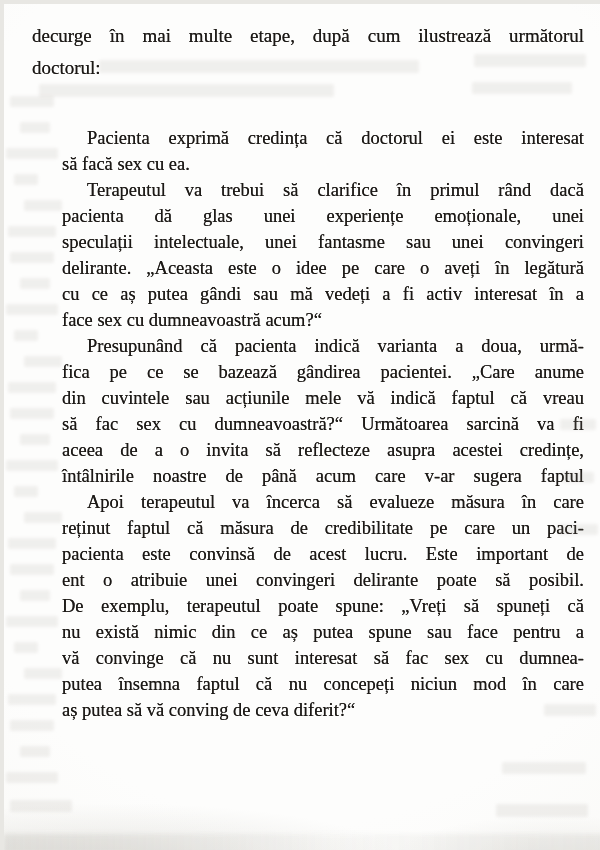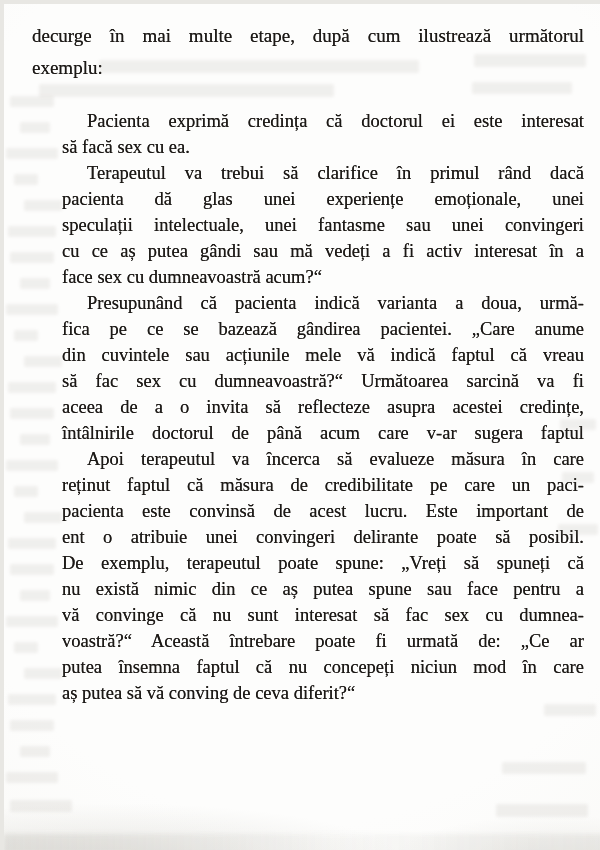--- a/index.html
+++ b/index.html
@@ -35,21 +35,21 @@
     position: absolute;
     left: 28px;
     top: 16px;
     width: 552px;
     font-size: 19px;
     line-height: 32px;
   }
   .example-block {
     position: absolute;
     left: 58px;
-    top: 104px;
+    top: 121px;
     width: 522px;
     font-size: 18.5px;
     line-height: 26px;
   }
 
   
   .bleed {
     position: absolute;
     background: #9b968c;
     opacity: .13;
@@ -67,45 +67,45 @@
     pointer-events: none;
   }
 </style>
 </head>
 <body>
 
 <div class="page">
 
   <div class="intro">
       <div class="line">decurge în mai multe etape, după cum ilustrează următorul</div>
-      <div class="line para-end">exemplu:</div>
+      <div class="line para-end">doctorul:</div>
     </div>
 
   <div class="example-block">
       <div class="line indent">Pacienta exprimă credința că doctorul ei este interesat</div>
       <div class="line para-end">să facă sex cu ea.</div>
       <div class="line indent">Terapeutul va trebui să clarifice în primul rând dacă</div>
       <div class="line">pacienta dă glas unei experiențe emoționale, unei</div>
       <div class="line">speculații intelectuale, unei fantasme sau unei convingeri</div>
+      <div class="line">delirante. „Aceasta este o idee pe care o aveți în legătură</div>
       <div class="line">cu ce aș putea gândi sau mă vedeți a fi activ interesat în a</div>
       <div class="line para-end">face sex cu dumneavoastră acum?“</div>
       <div class="line indent">Presupunând că pacienta indică varianta a doua, urmă-</div>
       <div class="line">fica pe ce se bazează gândirea pacientei. „Care anume</div>
       <div class="line">din cuvintele sau acțiunile mele vă indică faptul că vreau</div>
       <div class="line">să fac sex cu dumneavoastră?“ Următoarea sarcină va fi</div>
       <div class="line">aceea de a o invita să reflecteze asupra acestei credințe,</div>
-      <div class="line">întâlnirile doctorul de până acum care v-ar sugera faptul</div>
+      <div class="line">întâlnirile noastre de până acum care v-ar sugera faptul</div>
       <div class="line indent">Apoi terapeutul va încerca să evalueze măsura în care</div>
       <div class="line">reținut faptul că măsura de credibilitate pe care un paci-</div>
       <div class="line">pacienta este convinsă de acest lucru. Este important de</div>
       <div class="line">ent o atribuie unei convingeri delirante poate să posibil.</div>
       <div class="line">De exemplu, terapeutul poate spune: „Vreți să spuneți că</div>
       <div class="line">nu există nimic din ce aș putea spune sau face pentru a</div>
       <div class="line">vă convinge că nu sunt interesat să fac sex cu dumnea-</div>
-      <div class="line">voastră?“ Această întrebare poate fi urmată de: „Ce ar</div>
       <div class="line">putea însemna faptul că nu concepeți niciun mod în care</div>
       <div class="line para-end">aș putea să vă conving de ceva diferit?“</div>
     </div>
 
   <div id="bleed-layer">
       <div class="bleed" style="left: 6px; top: 92px; width: 44px; height: 11px;"></div>
       <div class="bleed" style="left: 16px; top: 118px; width: 30px; height: 11px;"></div>
       <div class="bleed" style="left: 2px; top: 144px; width: 52px; height: 11px;"></div>
       <div class="bleed" style="left: 10px; top: 170px; width: 24px; height: 11px;"></div>
       <div class="bleed" style="left: 20px; top: 196px; width: 38px; height: 11px;"></div>

